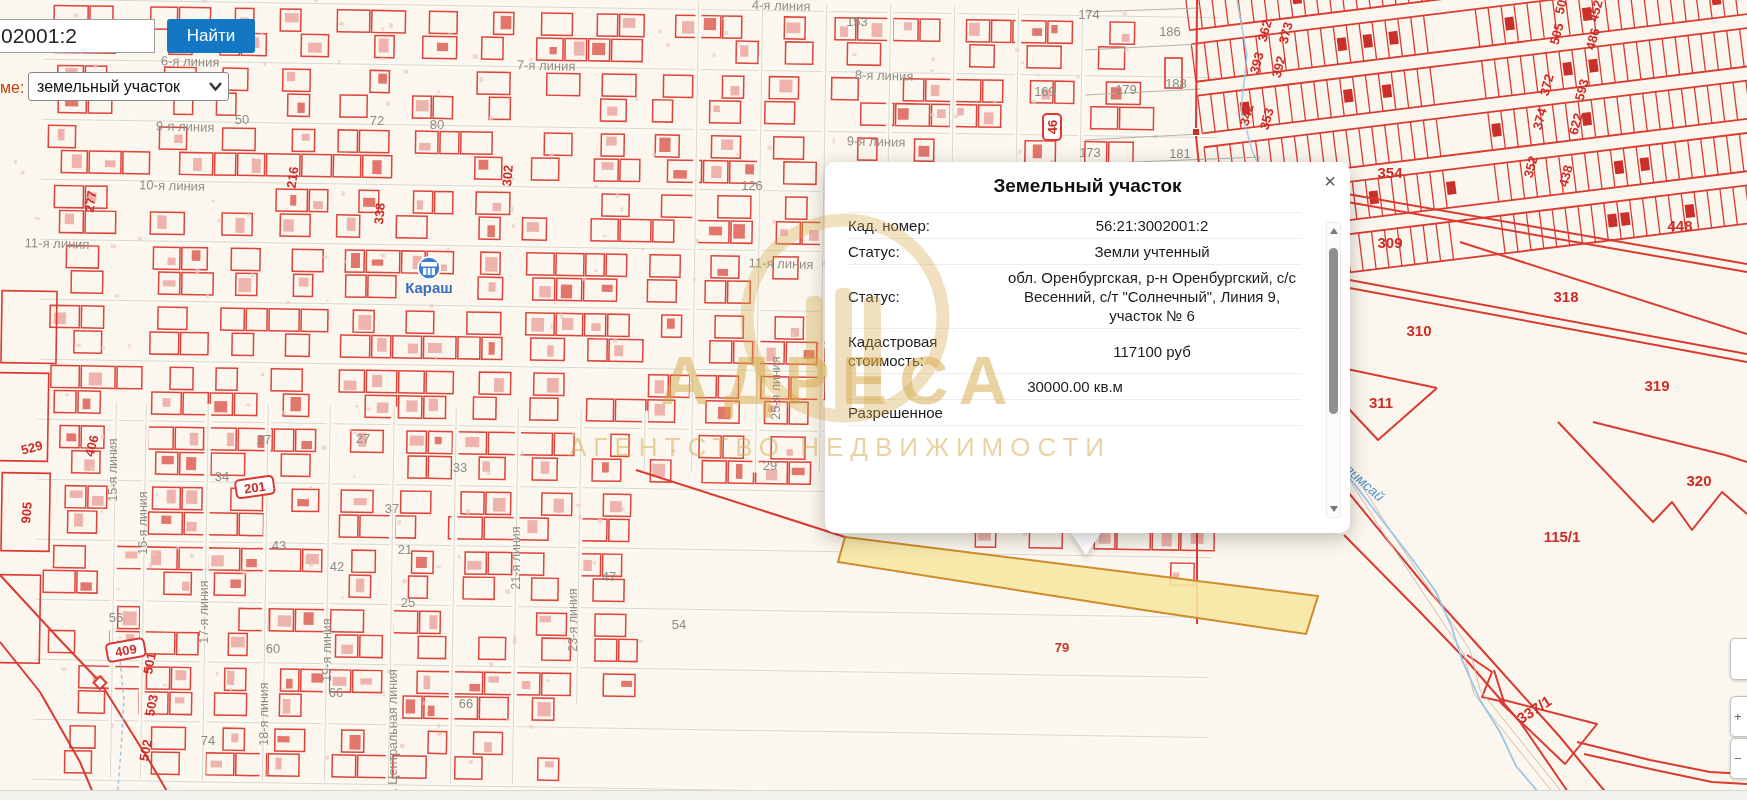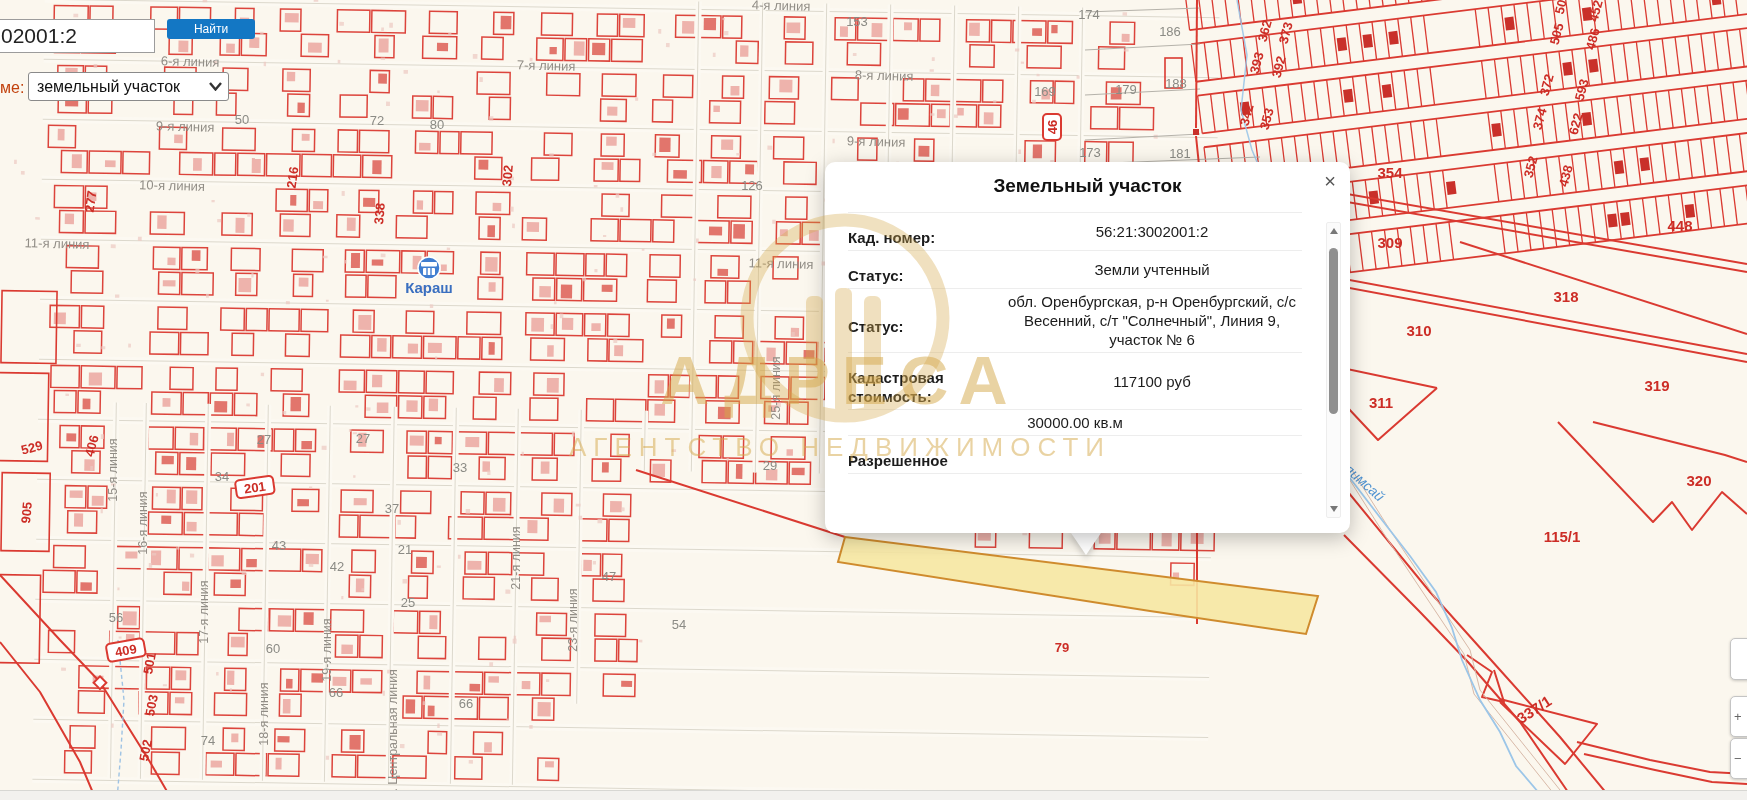--- a/index.html
+++ b/index.html
@@ -10,36 +10,36 @@
   .ls{fill:#918d86;font-size:13px;}
   .lv{fill:#918d86;font-size:12.5px;}
   .lr{fill:#cc2d26;font-size:13px;font-weight:bold;}
   .lrb{fill:#cc2d26;font-size:15px;font-weight:bold;}
   .riv{fill:#4f93d2;font-size:14px;font-style:italic;}
   .poi{fill:#3a6fc0;font-size:15px;font-weight:bold;}
 
   
   #searchinput{position:absolute;left:-6px;top:19px;width:161px;height:34px;border:1px solid #9c9c9c;
     font-size:21px;padding:0 6px;color:#222;box-sizing:border-box;background:#fff;z-index:70;}
-  #findbtn{position:absolute;left:167px;top:19px;width:88px;height:20px;background:#1377c4;color:#fff;
-    border:none;font-size:12px;border-radius:3px;z-index:70;cursor:pointer;}
+  #findbtn{position:absolute;left:167px;top:19px;width:88px;height:34px;background:#1377c4;color:#fff;
+    border:none;font-size:17px;border-radius:3px;z-index:70;cursor:pointer;}
   #typelabel{position:absolute;left:0px;top:79px;font-size:16px;color:#c2410c;z-index:70;}
   #typesel{position:absolute;left:28px;top:72px;width:201px;height:29px;background:#fff;border:1px solid #8a8a8a;
     border-radius:3px;display:flex;align-items:center;justify-content:space-between;padding:0 6px 0 8px;
     font-size:16px;color:#111;box-sizing:border-box;z-index:70;cursor:pointer;}
 
   
   #popup{position:absolute;left:825px;top:162px;width:525px;height:371px;background:#fff;border-radius:10px;
     box-shadow:0 5px 20px rgba(0,0,0,.25);z-index:30;overflow:hidden;}
   #popuptitle{text-align:center;font-weight:bold;font-size:19px;color:#111;margin-top:13px;}
   #closex{position:absolute;top:9px;right:14px;font-size:20px;color:#555;line-height:1;cursor:pointer;z-index:31;}
   #rows{position:absolute;left:23px;right:48px;top:50px;border-top:1px solid #ededed;}
   .prow{display:flex;align-items:center;padding:3px 0;border-bottom:1px solid #ededed;font-size:15px;
     line-height:19px;color:#1c1c1c;}
-  .plabel{flex:0 0 150px;font-weight:bold;padding-right:4px;margin-top:12px;}
+  .plabel{flex:0 0 150px;font-weight:normal;padding-right:4px;}
   .pvalue{flex:1;text-align:center;}
   #callout{position:absolute;left:1069px;top:530px;width:0;height:0;border-left:17px solid transparent;
     border-right:17px solid transparent;border-top:25px solid #fff;z-index:29;
     filter:drop-shadow(0 4px 3px rgba(0,0,0,.18));}
   
   #sb{position:absolute;right:9px;top:60px;height:296px;width:15px;background:#fbfbfb;border:1px solid #ededed;
     border-radius:2px;box-sizing:border-box;}
   .sbarrow{position:absolute;left:3px;width:0;height:0;border-left:4px solid transparent;border-right:4px solid transparent;}
   .sbup{top:5px;border-bottom:6px solid #777;}
   .sbdown{bottom:5px;border-top:6px solid #777;}

